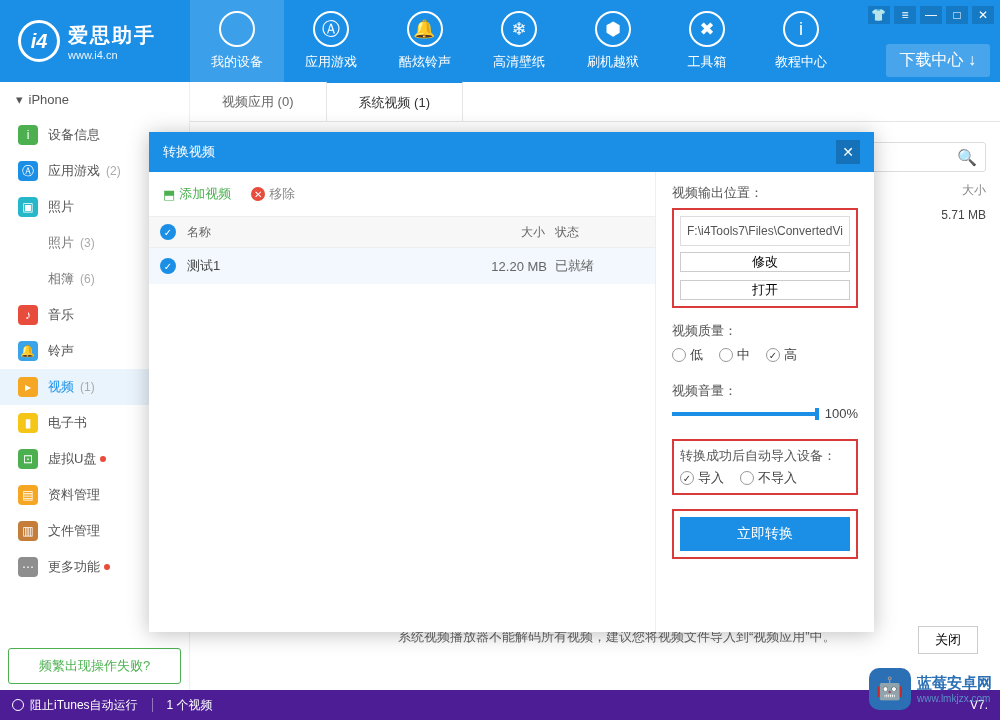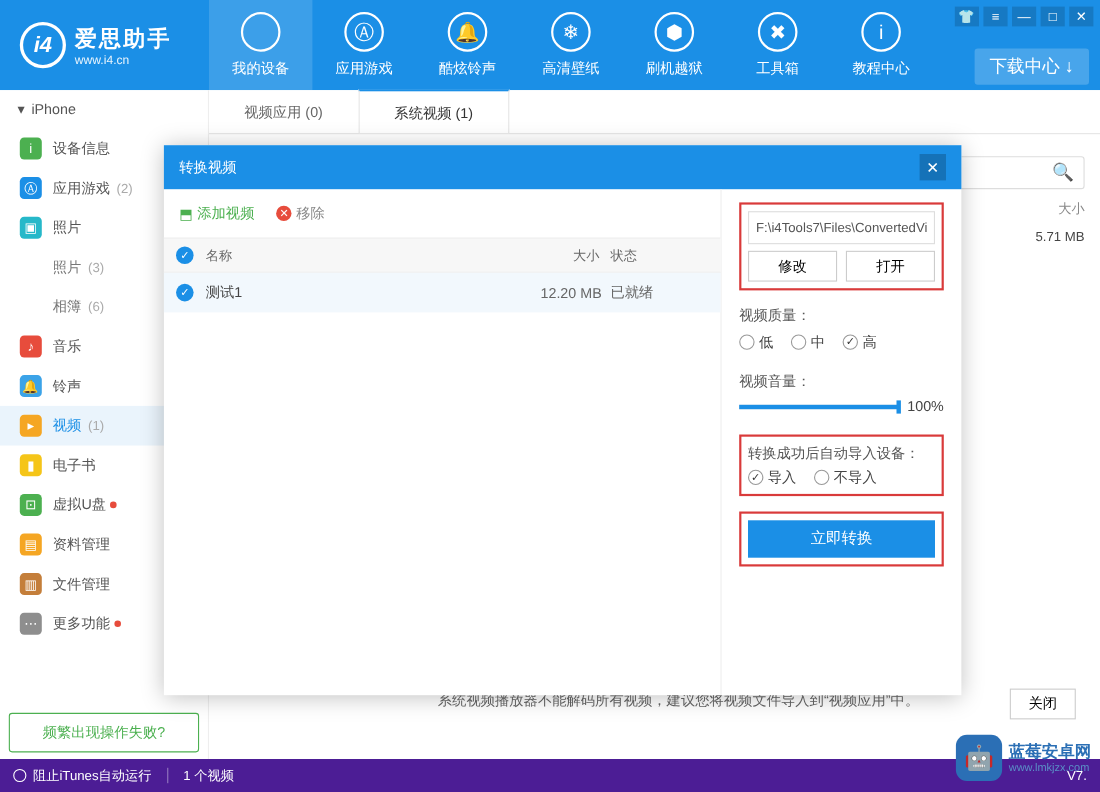--- a/index.html
+++ b/index.html
@@ -64,21 +64,21 @@
 .table-row .c1 { width: 38px; display: flex; justify-content: center; }
 .table-row .c2 { flex: 1; color: #444; }
 .table-row .c3 { width: 100px; text-align: right; padding-right: 8px; color: #666; }
 .table-row .c4 { width: 100px; color: #666; }
 .chk { width: 16px; height: 16px; border-radius: 50%; background: #1b8fe6; color: #fff; font-size: 10px; display: flex; align-items: center; justify-content: center; }
 
 .modal-right { width: 218px; padding: 12px 16px; font-size: 13px; color: #444; }
 .modal-right .label { margin-bottom: 6px; color: #555; }
 .red-box { border: 2px solid #d93a3a; padding: 6px; margin-bottom: 14px; }
 .path-input { width: 100%; height: 30px; border: 1px solid #ddd; font-size: 12px; padding: 0 6px; color: #555; margin-bottom: 6px; }
-.btn-row { display: flex; gap: 8px; }
+.btn-row { display: flex; gap: 8px; flex-direction: column; }
 .btn-row button { flex: 1; height: 28px; border: 1px solid #ccc; background: #fff; font-size: 13px; cursor: pointer; }
 .radio-row { display: flex; gap: 16px; margin-top: 6px; margin-bottom: 18px; }
 .radio { display: flex; align-items: center; gap: 4px; font-size: 13px; cursor: pointer; }
 .radio .o { width: 14px; height: 14px; border: 1px solid #999; border-radius: 50%; display: flex; align-items: center; justify-content: center; }
 .radio.checked .o::after { content: "✓"; font-size: 10px; color: #333; }
 .slider { display: flex; align-items: center; gap: 8px; margin-top: 6px; margin-bottom: 18px; }
 .slider .track { flex: 1; height: 4px; background: #ddd; position: relative; }
 .slider .fill { position: absolute; left: 0; top: 0; bottom: 0; width: 100%; background: #1b8fe6; }
 .slider .thumb { position: absolute; right: -2px; top: -4px; width: 4px; height: 12px; background: #1b8fe6; }
 .convert-btn { width: 100%; height: 34px; background: #1b8fe6; color: #fff; border: none; font-size: 14px; cursor: pointer; }
@@ -259,20 +259,21 @@
         <div class="c1">
             <div class="chk">✓</div>
           </div>
         <div class="c2">测试1</div>
         <div class="c3">12.20 MB</div>
         <div class="c4">已就绪</div>
       </div>
     </div>
 
     <div class="modal-right">
+      <div class="label">视频输出位置：</div>
       <div class="red-box">
         <input class="path-input" value="F:\i4Tools7\Files\ConvertedVid" style="">
         <div class="btn-row">
           <button>修改</button>
           <button>打开</button>
         </div>
       </div>
 
       <div class="label">视频质量：</div>
       <div class="radio-row">

